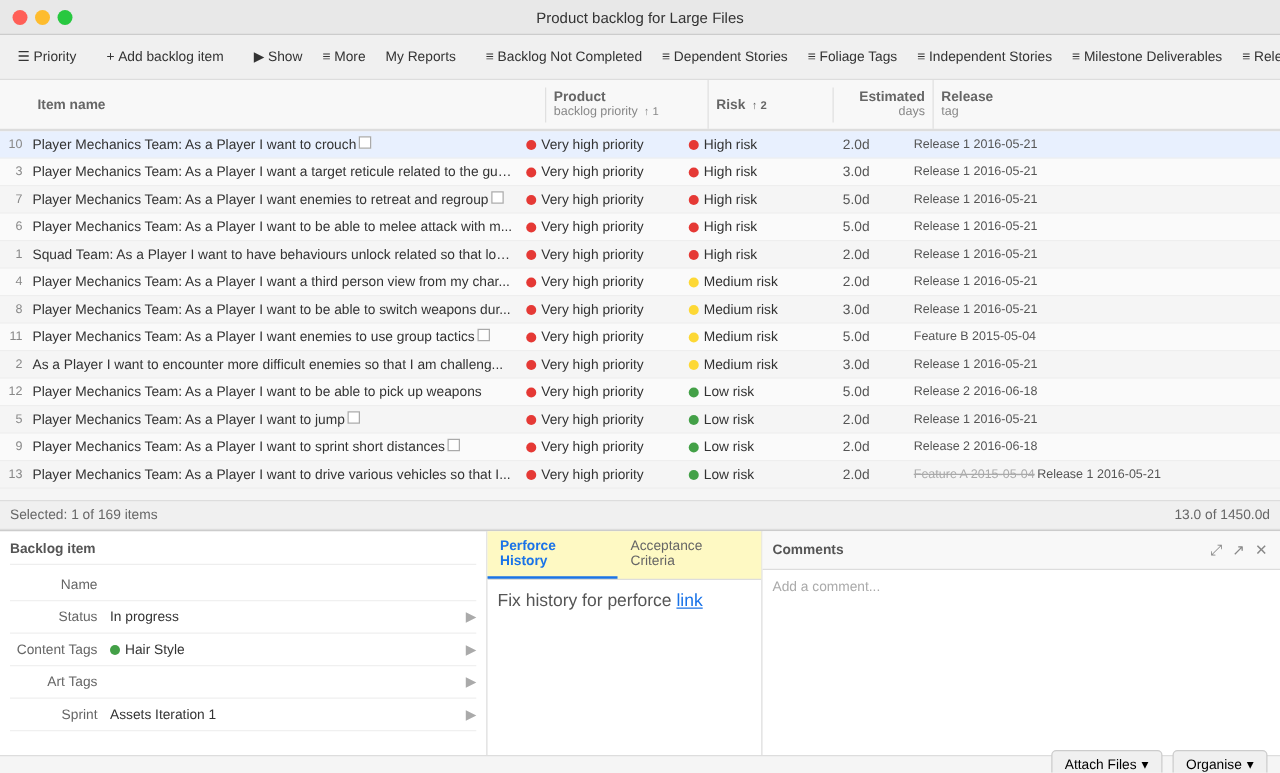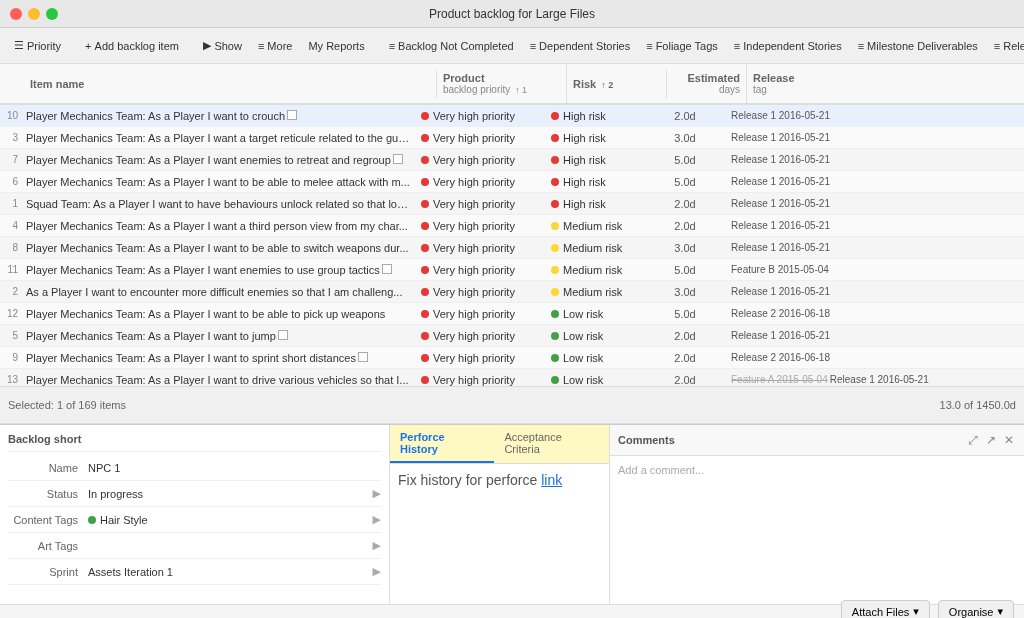--- a/index.html
+++ b/index.html
@@ -51,21 +51,21 @@
     .dot-red { background: #e53935; }
     .dot-yellow { background: #fdd835; }
     .dot-green { background: #43a047; }
 
     .checkbox { width: 10px; height: 10px; border: 1px solid #aaa; background: white; display: inline-block; flex-shrink: 0; }
 
     .release-tag { font-size: 10px; color: #555; white-space: nowrap; }
     .release-tag-strikethrough { text-decoration: line-through; color: #aaa; }
 
     
-    .status-bar { height: 38px; background: #f0f0f0; border-top: 1px solid #ddd; border-bottom: 1px solid #ddd; display: flex; align-items: center; padding: 0 8px; font-size: 11px; color: #666; }
+    .status-bar { height: 24px; background: #f0f0f0; border-top: 1px solid #ddd; border-bottom: 1px solid #ddd; display: flex; align-items: center; padding: 0 8px; font-size: 11px; color: #666; }
 
     
     .bottom-panel { height: 180px; display: flex; border-top: 1px solid #ccc; background: white; }
     .detail-panel { flex: 0 0 390px; border-right: 1px solid #ddd; padding: 8px; overflow-y: auto; }
     .detail-row { display: flex; align-items: center; padding: 6px 0; border-bottom: 1px solid #f0f0f0; font-size: 11px; }
     .detail-label { flex: 0 0 80px; text-align: right; padding-right: 10px; color: #666; }
     .detail-value { flex: 1; color: #333; display: flex; align-items: center; gap: 4px; }
     .detail-arrow { color: #aaa; margin-left: auto; }
 
     .tabs-panel { flex: 0 0 220px; border-right: 1px solid #ddd; display: flex; flex-direction: column; }
@@ -400,25 +400,24 @@
 
   <div class="status-bar">
     <span>Selected: 1 of 169 items</span>
     <span style="margin-left:auto;">13.0 of 1450.0d</span>
   </div>
 
   <div class="bottom-panel">
 
     <div class="detail-panel">
       <div style="font-size:11px;font-weight:600;color:#555;padding-bottom:6px;border-bottom:1px solid #eee;margin-bottom:4px;">
-        <span>Backlog short</span>
+        <span>Backlog item</span>
       </div>
       <div class="detail-row">
         <span class="detail-label">Name</span>
-        <span class="detail-value">NPC 1</span>
       </div>
       <div class="detail-row">
         <span class="detail-label">Status</span>
         <span class="detail-value">In progress</span>
         <span class="detail-arrow">▶</span>
       </div>
       <div class="detail-row">
         <span class="detail-label">Content Tags</span>
         <span class="detail-value">
           <span class="dot dot-green"></span>

